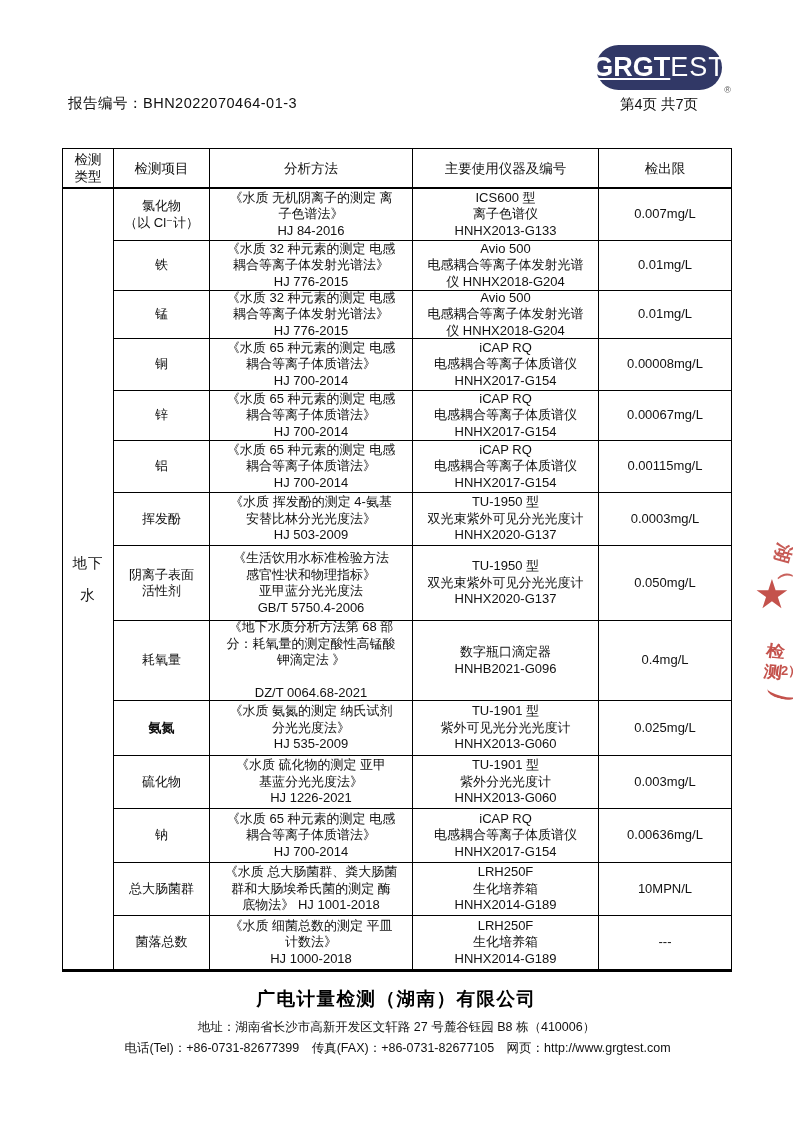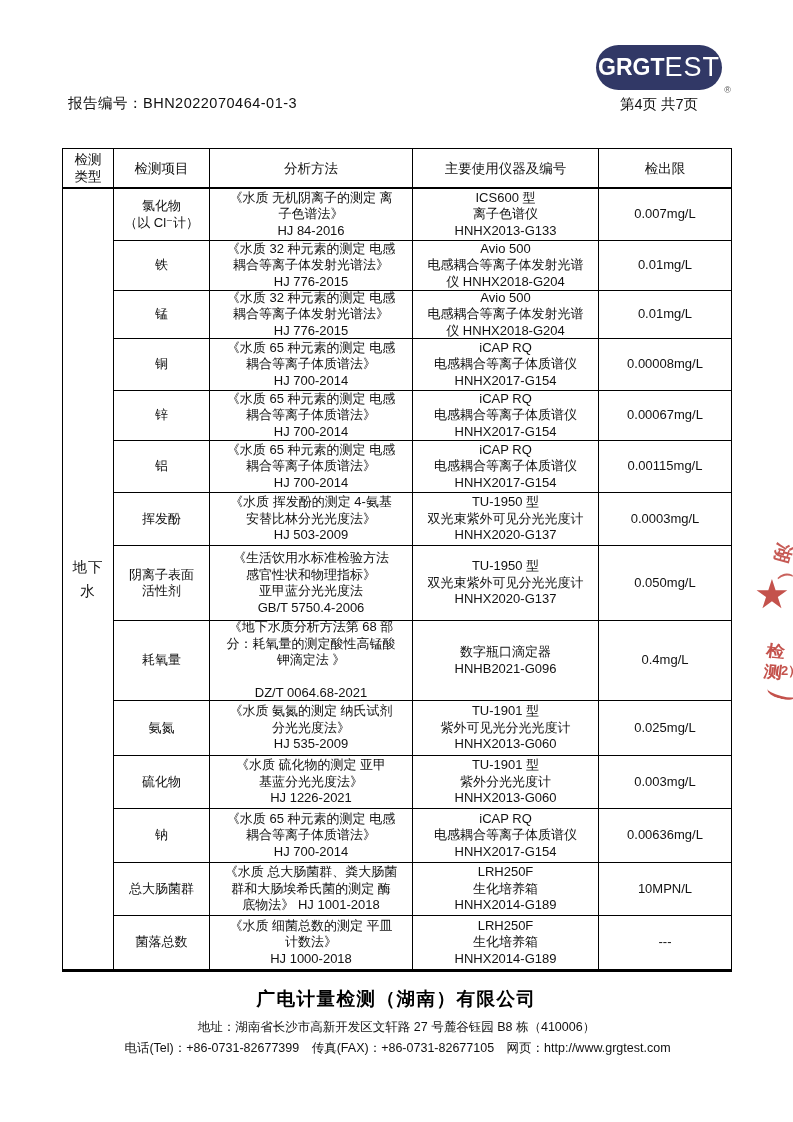--- a/index.html
+++ b/index.html
@@ -16,21 +16,21 @@
   .report-no{position:absolute;left:68px;top:94px;font-size:14.5px;letter-spacing:.5px;}
   .doc-title{
     position:absolute;left:0;right:44px;top:98px;
     text-align:center;font-size:29px;font-weight:bold;letter-spacing:7px;color:#000;
   }
   .logo{
     position:absolute;right:71px;top:45px;width:126px;height:45px;
     border-radius:23px;display:flex;align-items:center;justify-content:center;
     color:#fff;
   }
-  .logo .bold{font-weight:800;font-size:23px;letter-spacing:0;}
+  .logo .bold{font-weight:800;font-size:27px;letter-spacing:0;text-decoration:underline;}
   .logo .light{font-weight:300;font-size:27px;letter-spacing:1px;}
   .logo .reg{position:absolute;right:-9px;bottom:-5px;color:#555;font-size:9px;}
   .page-indicator{
     position:absolute;right:71px;top:95px;width:126px;
     text-align:center;font-size:14.5px;
   }
   
   #report-table{
     position:absolute;left:62px;top:148px;width:668px;
     display:grid;
@@ -46,21 +46,21 @@
     display:flex;align-items:center;justify-content:center;
     text-align:center;
     white-space:pre-line;
     font-size:13px;line-height:16.5px;
     padding:1px 2px;box-sizing:border-box;
     overflow:hidden;
   }
   #report-table .cell.hdr{border-bottom:2px solid #000;font-size:13.5px;line-height:17px;}
   #report-table .cell.last-col{border-right:none;}
   #report-table .cell.last-row{border-bottom:none;}
-  #report-table .cell.category{font-size:14.5px;line-height:24px;letter-spacing:1px;}
+  #report-table .cell.category{font-size:14.5px;line-height:32px;letter-spacing:1px;}
   
   .seal{
     position:absolute;right:0;top:538px;width:50px;height:172px;
     overflow:hidden;pointer-events:none;
   }
   .seal *{position:absolute;color:#c4524c;}
   .seal .frag-top{left:30px;top:2px;font-size:19px;transform:rotate(105deg);font-weight:bold;opacity:.95;}
   .seal .frag-top2{left:34px;top:22px;font-size:17px;transform:rotate(80deg);font-weight:bold;opacity:.9;}
   .seal .star{left:11px;top:36px;font-size:40px;line-height:40px;}
   .seal .frag-mid{left:24px;top:104px;font-size:16px;font-weight:bold;transform:scaleX(1.15) rotate(6deg);}
@@ -165,21 +165,21 @@
       <div class="cell last-col" style="grid-area: 9 / 5;">0.050mg/L</div>
       <div class="cell" style="grid-area: 10 / 2;">耗氧量</div>
       <div class="cell" style="grid-area: 10 / 3;">《地下水质分析方法第 68 部
 分：耗氧量的测定酸性高锰酸
 钾滴定法 》
 
 DZ/T 0064.68-2021</div>
       <div class="cell" style="grid-area: 10 / 4;">数字瓶口滴定器
 HNHB2021-G096</div>
       <div class="cell last-col" style="grid-area: 10 / 5;">0.4mg/L</div>
-      <div class="cell" style="grid-area: 11 / 2;">氨氮</div>
+      <div class="cell" style="grid-area: 11 / 2; font-weight: bold;">氨氮</div>
       <div class="cell" style="grid-area: 11 / 3;">《水质 氨氮的测定 纳氏试剂
 分光光度法》
 HJ 535-2009</div>
       <div class="cell" style="grid-area: 11 / 4;">TU-1901 型
 紫外可见光分光光度计
 HNHX2013-G060</div>
       <div class="cell last-col" style="grid-area: 11 / 5;">0.025mg/L</div>
       <div class="cell" style="grid-area: 12 / 2;">硫化物</div>
       <div class="cell" style="grid-area: 12 / 3;">《水质 硫化物的测定  亚甲
 基蓝分光光度法》

